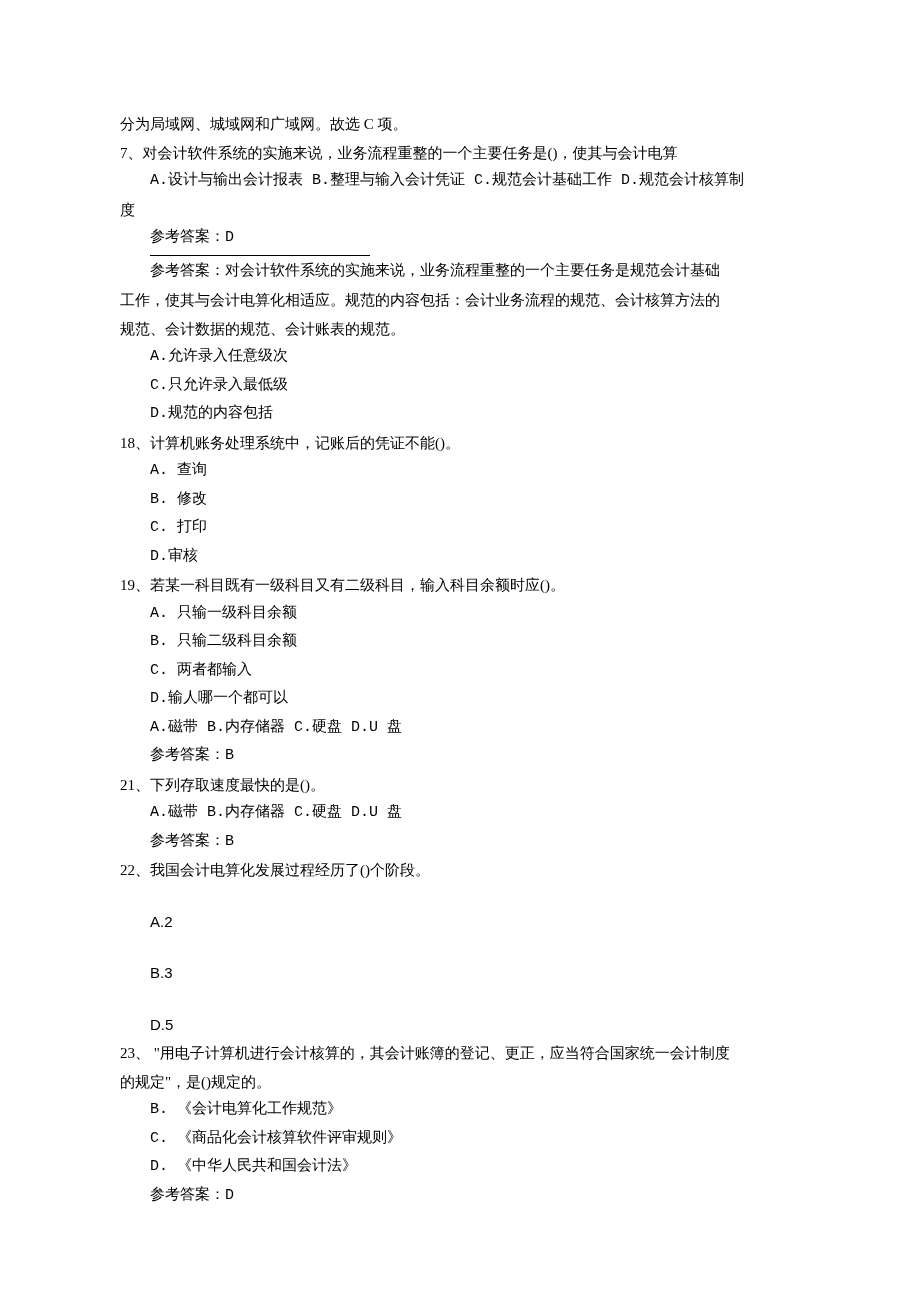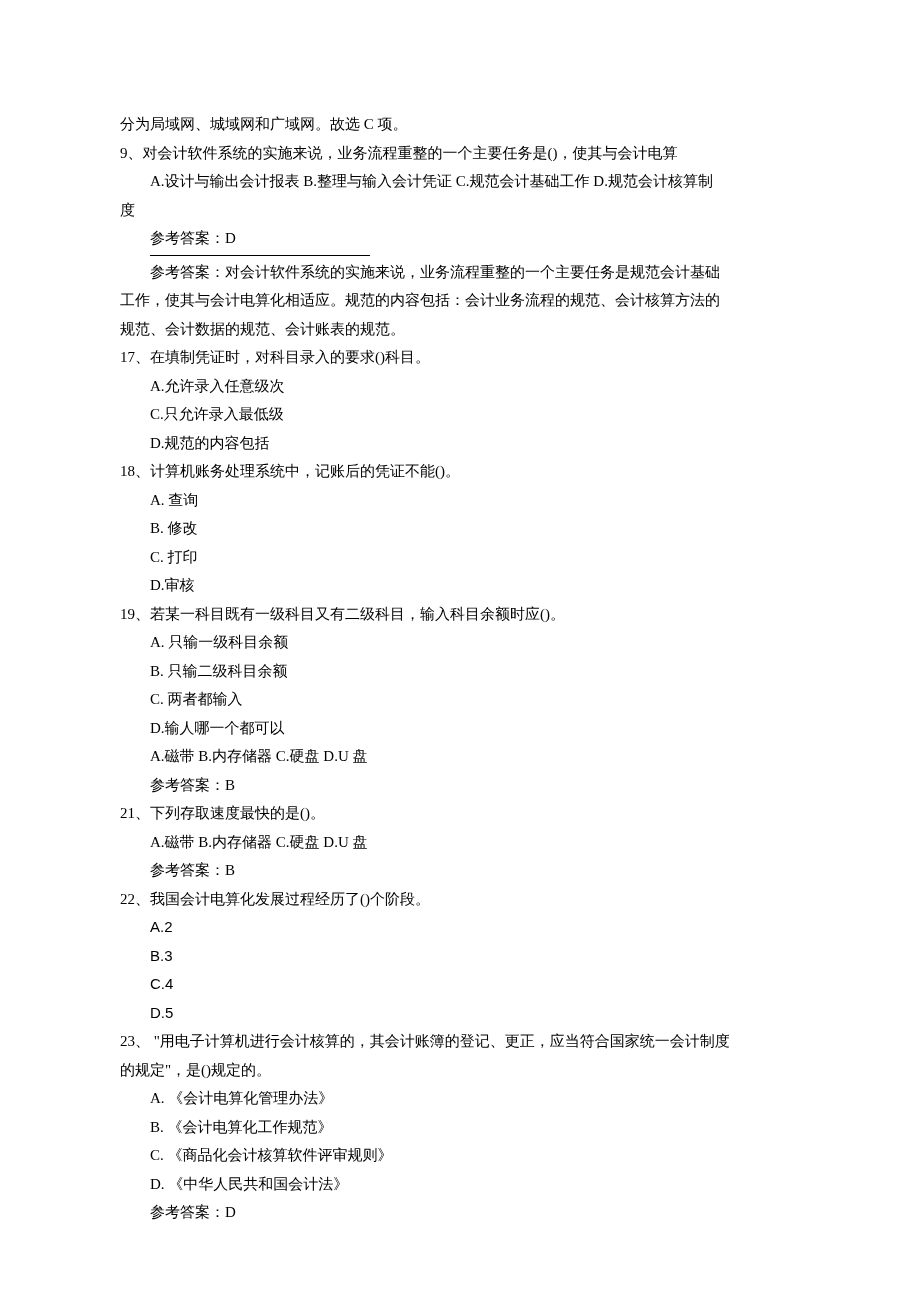--- a/index.html
+++ b/index.html
@@ -16,48 +16,49 @@
     color: #000000;
   }
   .page {
     padding: 110px 120px 60px 120px;
   }
   .line {
     text-align: justify;
   }
   .indent-1 {
     padding-left: 2em;
+    font-family: Liberation Mono, monospace;
   }
   .hr-short {
     border: none;
     border-top: 1px solid #000;
     margin: 2px 0 2px 2em;
     width: 220px;
   }
   .latin {
     font-family: Arial, Helvetica, sans-serif;
+    margin-top: 23px;
   }
 </style>
 </head>
 <body>
 
 <div class="page">
 
   <div class="line">分为局域网、城域网和广域网。故选 C 项。</div>
 
-  <div class="line">9、对会计软件系统的实施来说，业务流程重整的一个主要任务是()，使其与会计电算</div>
+  <div class="line">7、对会计软件系统的实施来说，业务流程重整的一个主要任务是()，使其与会计电算</div>
   <div class="line indent-1">A.设计与输出会计报表 B.整理与输入会计凭证 C.规范会计基础工作 D.规范会计核算制</div>
   <div class="line">度</div>
   <div class="line indent-1">参考答案：D</div>
   <hr class="hr-short">
   <div class="line indent-1">参考答案：对会计软件系统的实施来说，业务流程重整的一个主要任务是规范会计基础</div>
   <div class="line">工作，使其与会计电算化相适应。规范的内容包括：会计业务流程的规范、会计核算方法的</div>
   <div class="line">规范、会计数据的规范、会计账表的规范。</div>
 
-  <div class="line">17、在填制凭证时，对科目录入的要求()科目。</div>
   <div class="line indent-1">A.允许录入任意级次</div>
   <div class="line indent-1">C.只允许录入最低级</div>
   <div class="line indent-1">D.规范的内容包括</div>
 
   <div class="line">18、计算机账务处理系统中，记账后的凭证不能()。</div>
   <div class="line indent-1">A.  查询</div>
   <div class="line indent-1">B.  修改</div>
   <div class="line indent-1">C.  打印</div>
   <div class="line indent-1">D.审核</div>
 
@@ -70,24 +71,22 @@
   <div class="line indent-1">A.磁带 B.内存储器 C.硬盘 D.U 盘</div>
   <div class="line indent-1">参考答案：B</div>
 
   <div class="line">21、下列存取速度最快的是()。</div>
   <div class="line indent-1">A.磁带 B.内存储器 C.硬盘 D.U 盘</div>
   <div class="line indent-1">参考答案：B</div>
 
   <div class="line">22、我国会计电算化发展过程经历了()个阶段。</div>
   <div class="line indent-1 latin">A.2</div>
   <div class="line indent-1 latin">B.3</div>
-  <div class="line indent-1 latin">C.4</div>
   <div class="line indent-1 latin">D.5</div>
 
   <div class="line">23、 "用电子计算机进行会计核算的，其会计账簿的登记、更正，应当符合国家统一会计制度</div>
   <div class="line">的规定"，是()规定的。</div>
-  <div class="line indent-1">A.  《会计电算化管理办法》</div>
   <div class="line indent-1">B.  《会计电算化工作规范》</div>
   <div class="line indent-1">C.  《商品化会计核算软件评审规则》</div>
   <div class="line indent-1">D.  《中华人民共和国会计法》</div>
   <div class="line indent-1">参考答案：D</div>
 
 </div>
 
 </body></html>

